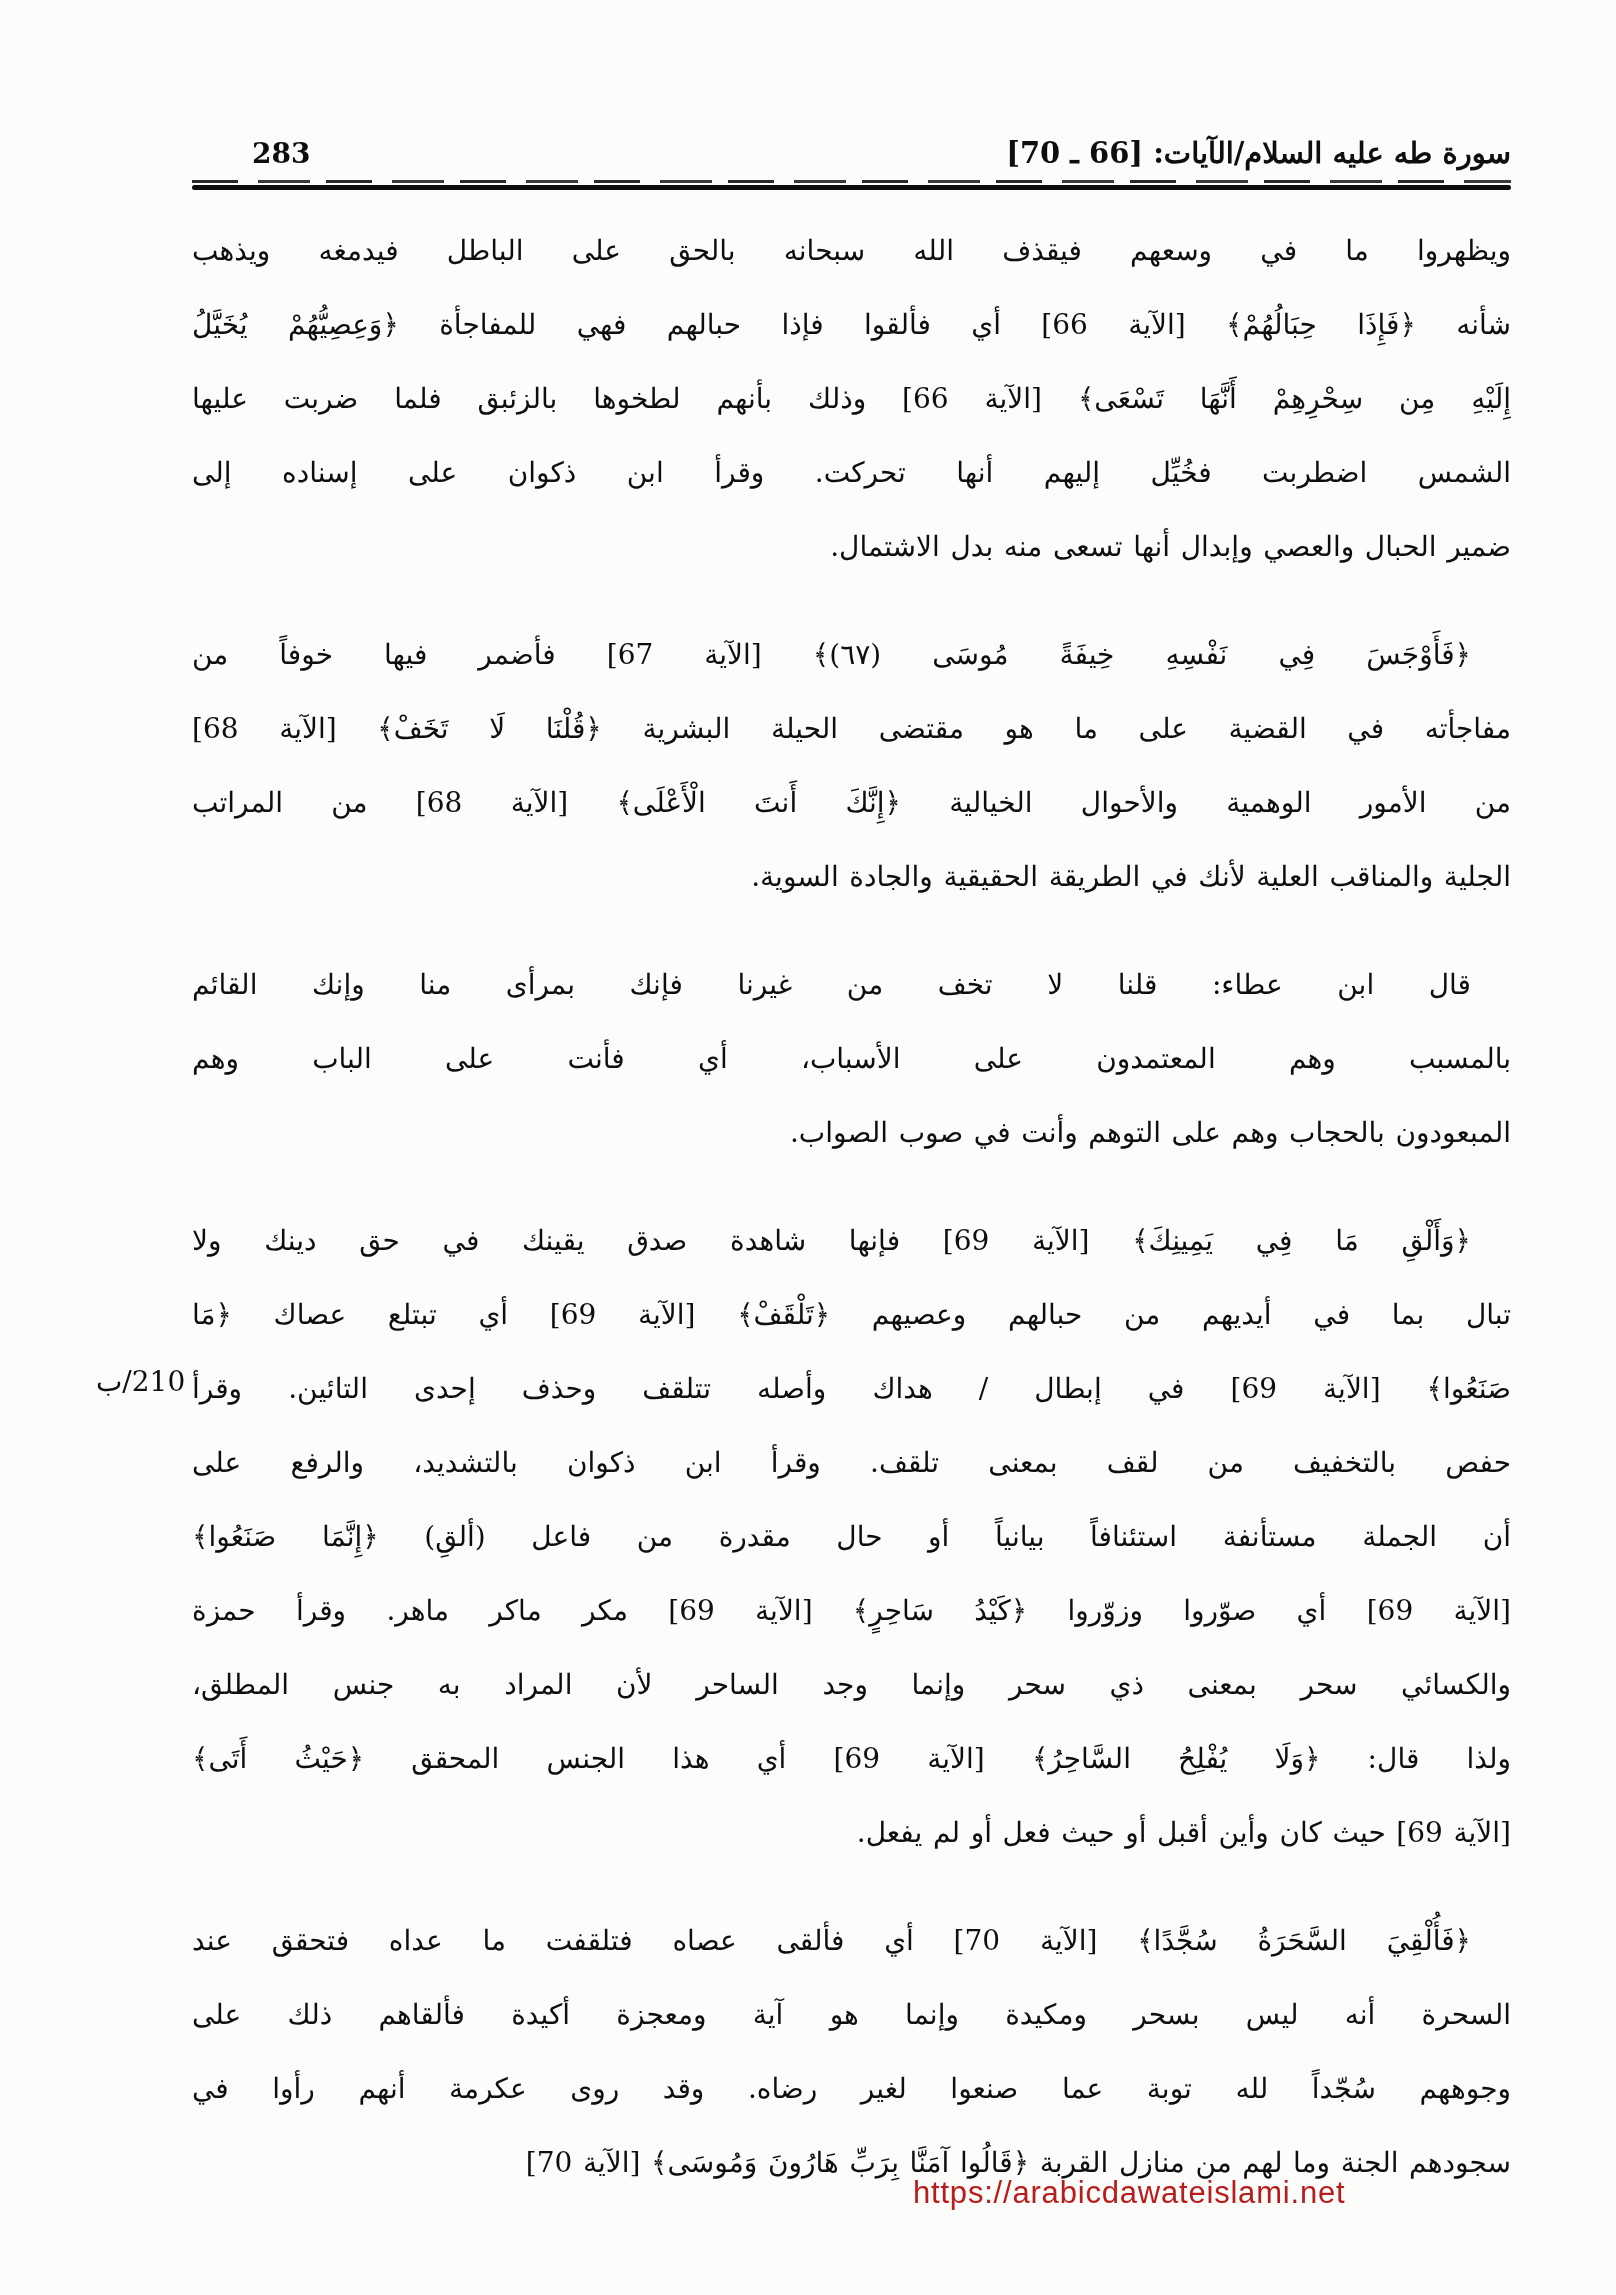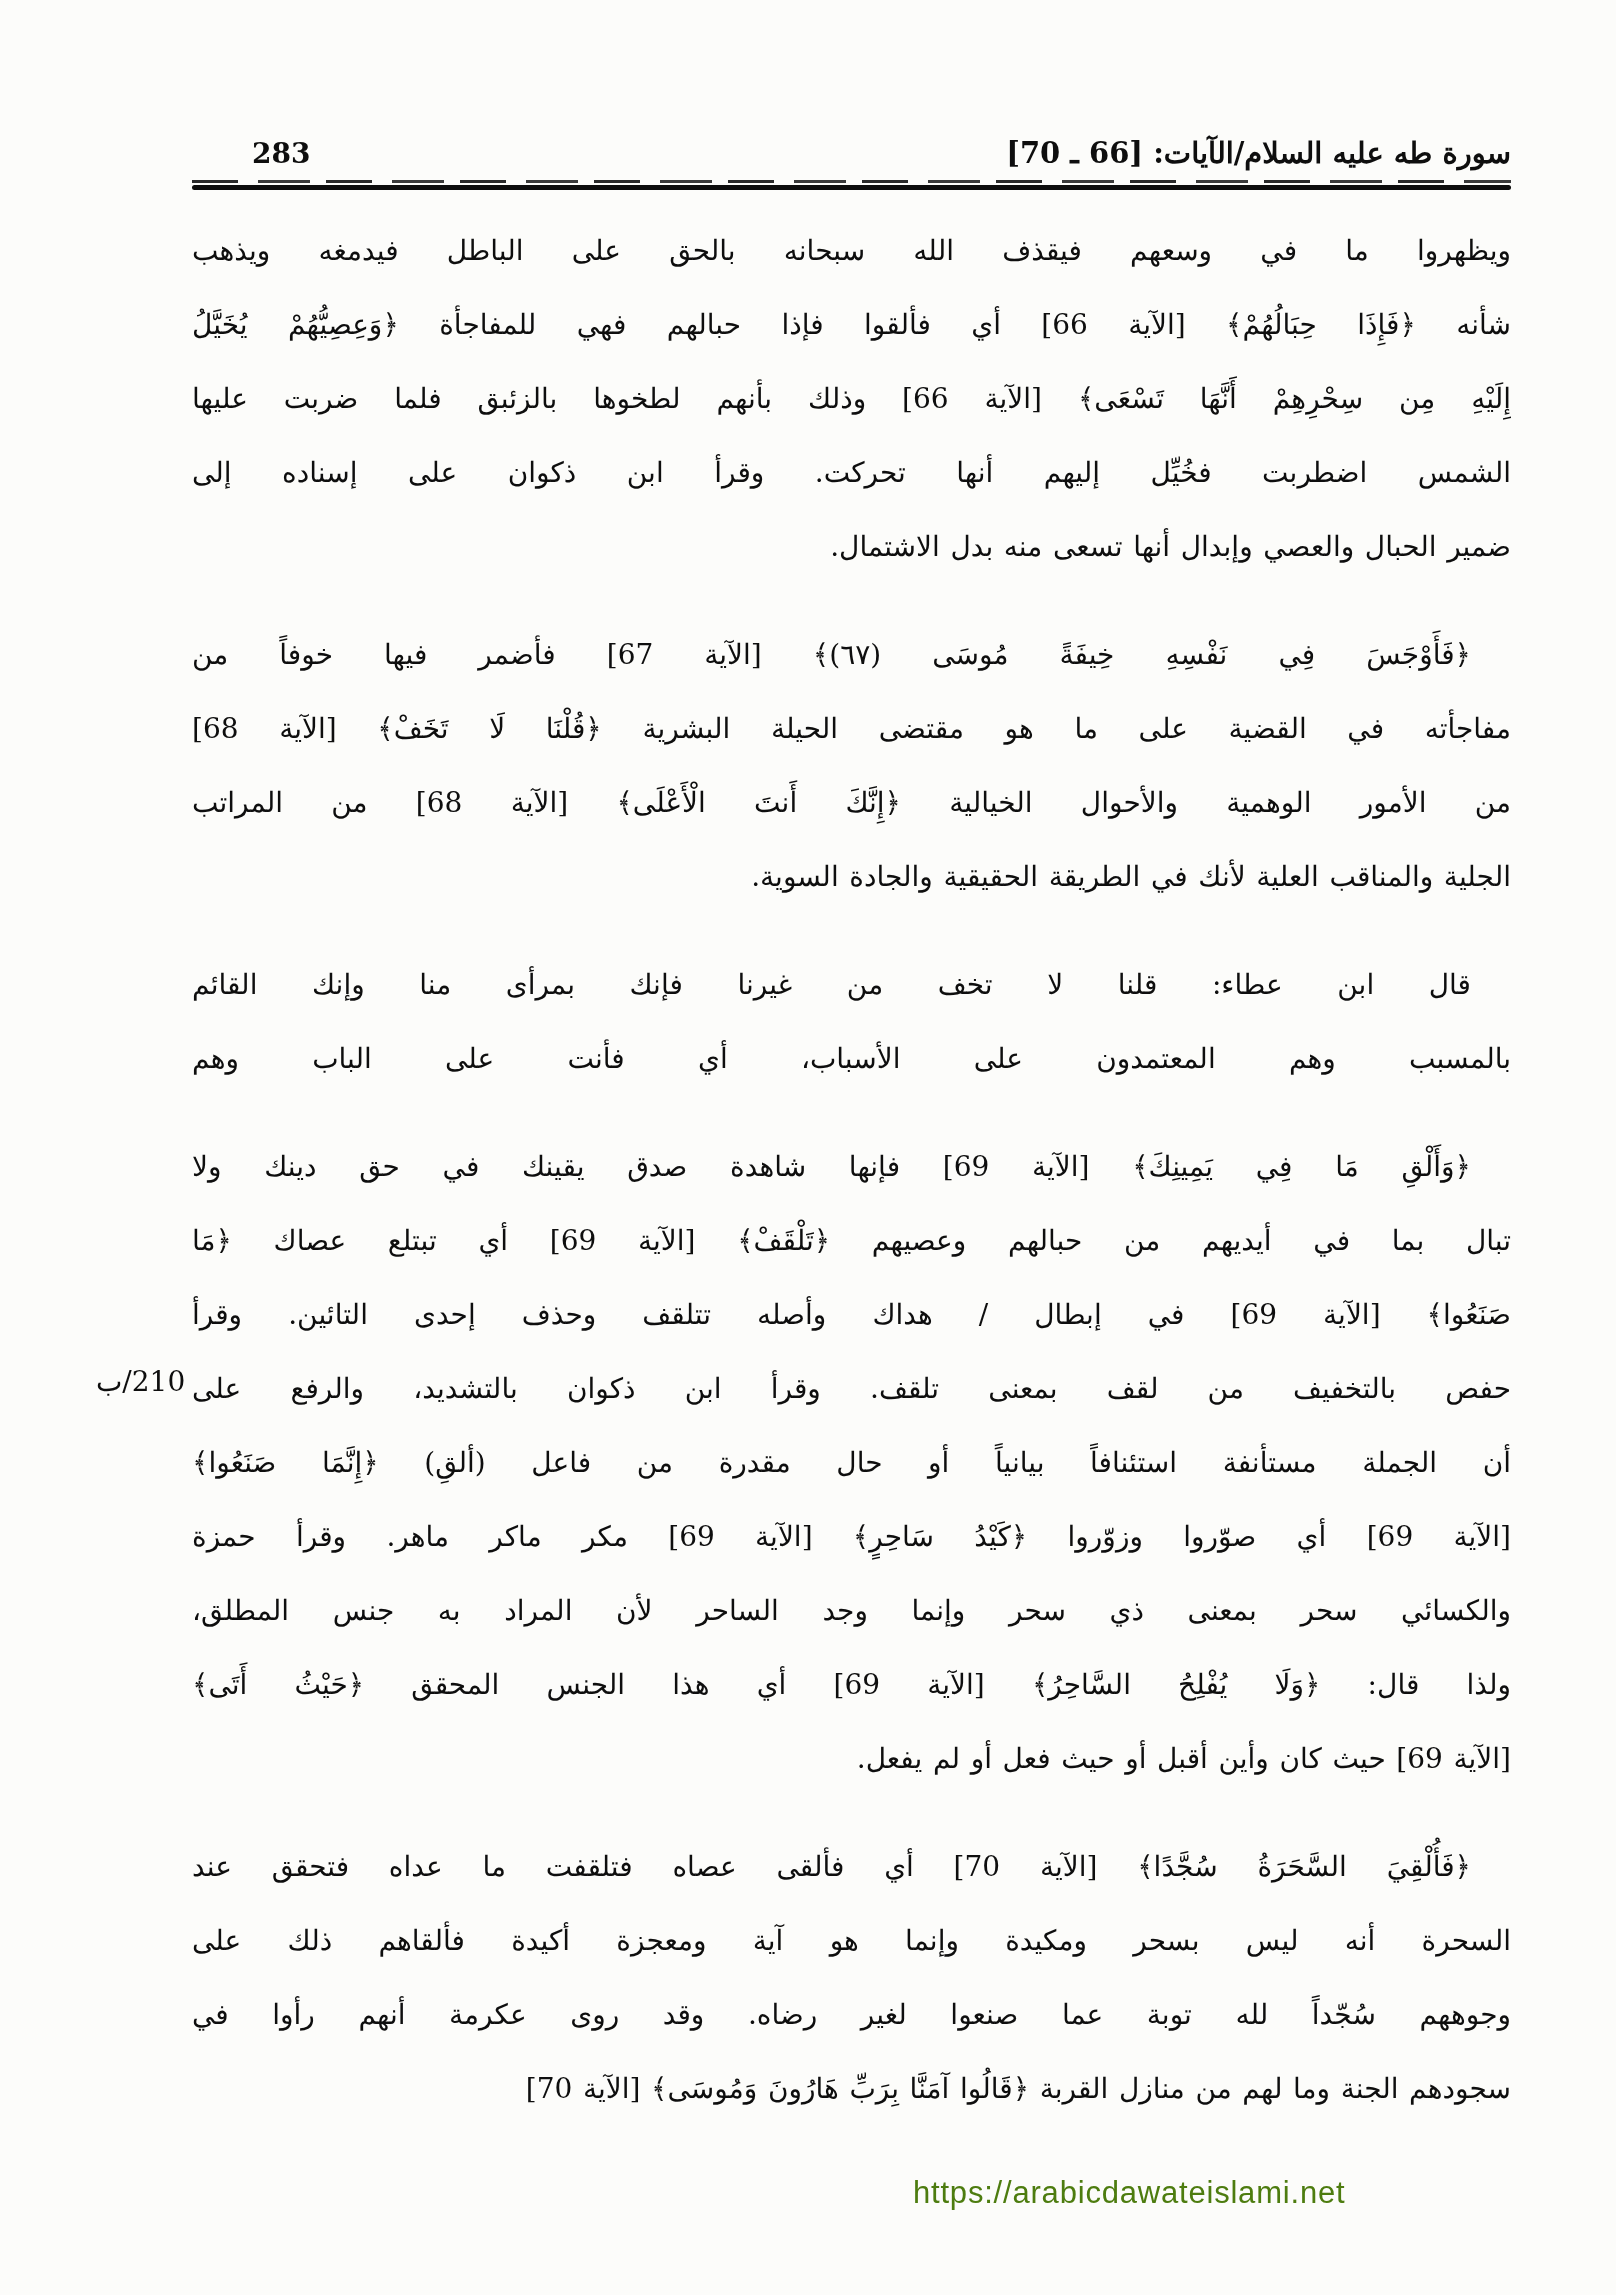--- a/index.html
+++ b/index.html
@@ -95,21 +95,21 @@
     font-size: 28px;
     line-height: 74px;
     direction: rtl;
     white-space: nowrap;
   }
   .watermark {
     position: absolute;
     top: 2175px;
     left: 914px;
     font-size: 31px;
-    color: #4d7c0f;
+    color: #b91c1c;
     direction: ltr;
     font-family: "Liberation Sans", "DejaVu Sans", sans-serif;
     letter-spacing: 0.8px;
   }
 </style>
 </head>
 <body>
 
 <div class="page">
   <div class="content">
@@ -134,20 +134,21 @@
       <div class="para">
         <div class="line indent">﴿فَأَوْجَسَ فِي نَفْسِهِ خِيفَةً مُوسَى (٦٧)﴾ [الآية 67] فأضمر فيها خوفاً من</div>
         <div class="line">مفاجأته في القضية على ما هو مقتضى الحيلة البشرية ﴿قُلْنَا لَا تَخَفْ﴾ [الآية 68]</div>
         <div class="line">من الأمور الوهمية والأحوال الخيالية ﴿إِنَّكَ أَنتَ الْأَعْلَى﴾ [الآية 68] من المراتب</div>
         <div class="line last">الجلية والمناقب العلية لأنك في الطريقة الحقيقية والجادة السوية.</div>
       </div>
 
       <div class="para">
         <div class="line indent">قال ابن عطاء: قلنا لا تخف من غيرنا فإنك بمرأى منا وإنك القائم</div>
         <div class="line">بالمسبب وهم المعتمدون على الأسباب، أي فأنت على الباب وهم</div>
+        <div class="line last">المبعودون بالحجاب وهم على التوهم وأنت في صوب الصواب.</div>
       </div>
 
       <div class="para">
         <div class="line indent">﴿وَأَلْقِ مَا فِي يَمِينِكَ﴾ [الآية 69] فإنها شاهدة صدق يقينك في حق دينك ولا</div>
         <div class="line">تبال بما في أيديهم من حبالهم وعصيهم ﴿تَلْقَفْ﴾ [الآية 69] أي تبتلع عصاك ﴿مَا</div>
         <div class="line">صَنَعُوا﴾ [الآية 69] في إبطال / هداك وأصله تتلقف وحذف إحدى التائين. وقرأ</div>
         <div class="line">حفص بالتخفيف من لقف بمعنى تلقف. وقرأ ابن ذكوان بالتشديد، والرفع على</div>
         <div class="line">أن الجملة مستأنفة استئنافاً بيانياً أو حال مقدرة من فاعل (ألقِ) ﴿إِنَّمَا صَنَعُوا﴾</div>
         <div class="line">[الآية 69] أي صوّروا وزوّروا ﴿كَيْدُ سَاحِرٍ﴾ [الآية 69] مكر ماكر ماهر. وقرأ حمزة</div>
         <div class="line">والكسائي سحر بمعنى ذي سحر وإنما وجد الساحر لأن المراد به جنس المطلق،</div>

